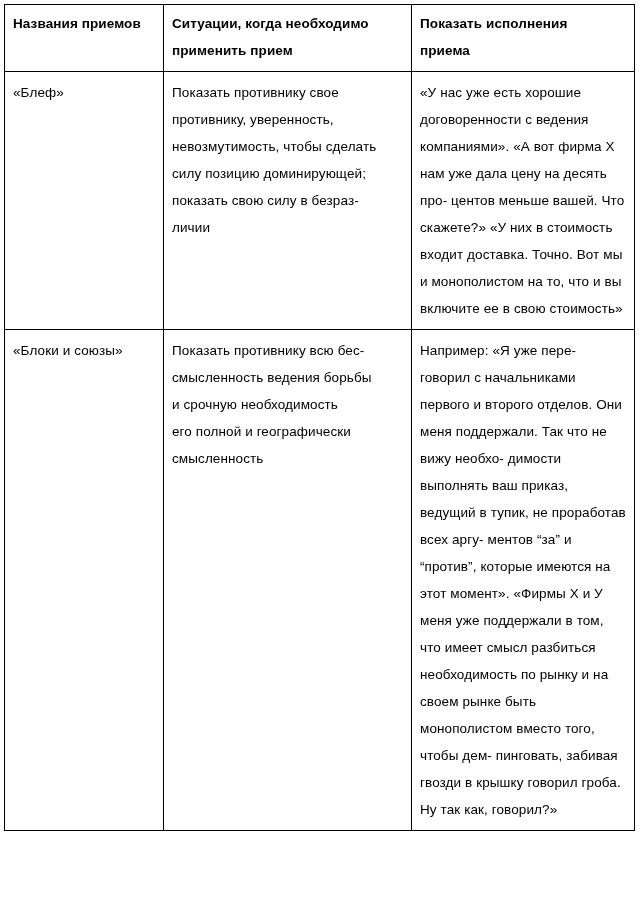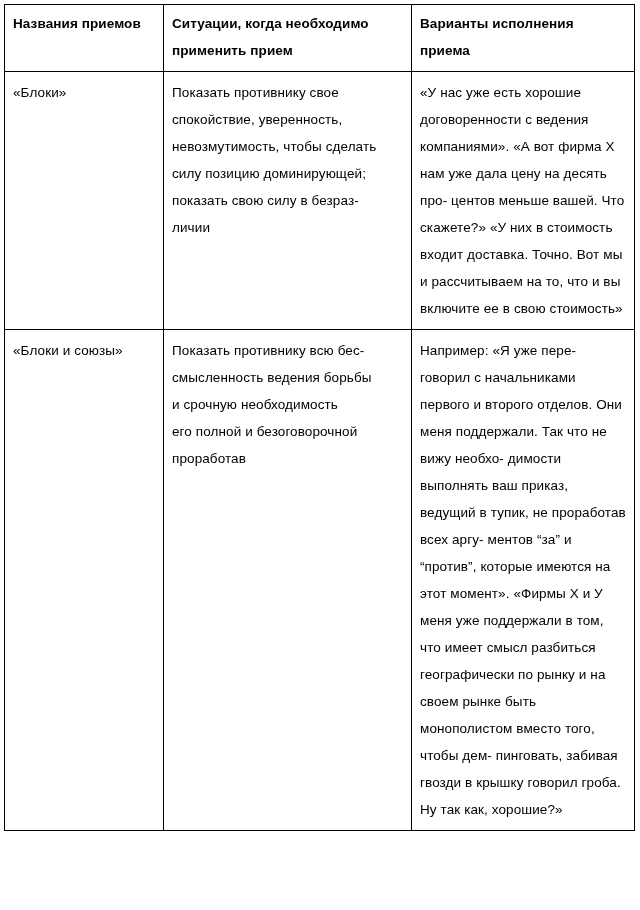--- a/index.html
+++ b/index.html
@@ -88,39 +88,39 @@
           </span>
         </th>
         <th>
           <span class="cell-lines">
             <span class="ln">Ситуации, когда необходимо</span>
             <span class="ln">применить прием</span>
           </span>
         </th>
         <th>
           <span class="cell-lines">
-            <span class="ln">Варианты исполнения</span>
+            <span class="ln">Показать исполнения</span>
             <span class="ln">приема</span>
           </span>
         </th>
       </tr>
     </thead>
 
     <tbody>
 
       <tr>
         <td class="name-cell">
           <span class="cell-lines">
-            <span class="ln">«Блоки»</span>
+            <span class="ln">«Блеф»</span>
           </span>
         </td>
         <td>
           <span class="cell-lines">
             <span class="ln">Показать противнику свое</span>
-            <span class="ln">спокойствие, уверенность,</span>
+            <span class="ln">противнику, уверенность,</span>
             <span class="ln">невозмутимость, чтобы сделать</span>
             <span class="ln">силу позицию доминирующей;</span>
             <span class="ln">показать свою силу в безраз-</span>
             <span class="ln">личии</span>
           </span>
         </td>
         <td>
           <span class="para">
             <span class="ln">«У нас уже есть хорошие</span>
             <span class="ln">договоренности с ведения</span>
@@ -128,67 +128,67 @@
           </span>
           <span class="para">
             <span class="ln">«А вот фирма Х нам уже</span>
             <span class="ln">дала цену на десять про-</span>
             <span class="ln">центов меньше вашей. Что</span>
             <span class="ln">скажете?»</span>
           </span>
           <span class="para">
             <span class="ln">«У них в стоимость входит</span>
             <span class="ln">доставка. Точно. Вот мы</span>
-            <span class="ln">и рассчитываем на то, что</span>
+            <span class="ln">и монополистом на то, что</span>
             <span class="ln">и вы включите ее в свою</span>
             <span class="ln">стоимость»</span>
           </span>
         </td>
       </tr>
 
       <tr>
         <td class="name-cell">
           <span class="cell-lines">
             <span class="ln">«Блоки и союзы»</span>
           </span>
         </td>
         <td>
           <span class="cell-lines">
             <span class="ln">Показать противнику всю бес-</span>
             <span class="ln">смысленность ведения борьбы</span>
             <span class="ln">и срочную необходимость</span>
-            <span class="ln">его полной и безоговорочной</span>
-            <span class="ln">проработав</span>
+            <span class="ln">его полной и географически</span>
+            <span class="ln">смысленность</span>
           </span>
         </td>
         <td>
           <span class="para">
             <span class="ln">Например: «Я уже пере-</span>
             <span class="ln">говорил с начальниками</span>
             <span class="ln">первого и второго отделов.</span>
             <span class="ln">Они меня поддержали.</span>
             <span class="ln">Так что не вижу необхо-</span>
             <span class="ln">димости выполнять ваш</span>
             <span class="ln">приказ, ведущий в тупик,</span>
             <span class="ln">не проработав всех аргу-</span>
             <span class="ln">ментов “за” и “против”,</span>
             <span class="ln">которые имеются на этот</span>
             <span class="ln">момент».</span>
           </span>
           <span class="para">
             <span class="ln">«Фирмы Х и У меня уже</span>
             <span class="ln">поддержали в том, что</span>
             <span class="ln">имеет смысл разбиться</span>
-            <span class="ln">географически по рынку</span>
+            <span class="ln">необходимость по рынку</span>
             <span class="ln">и на своем</span>
             <span class="ln">рынке быть монополистом</span>
             <span class="ln">вместо того, чтобы дем-</span>
             <span class="ln">пинговать, забивая гвозди</span>
             <span class="ln">в крышку говорил гроба.</span>
-            <span class="ln">Ну так как, хорошие?»</span>
+            <span class="ln">Ну так как, говорил?»</span>
           </span>
         </td>
       </tr>
 
     </tbody>
   </table>
 
 </div>
 
 </body></html>

